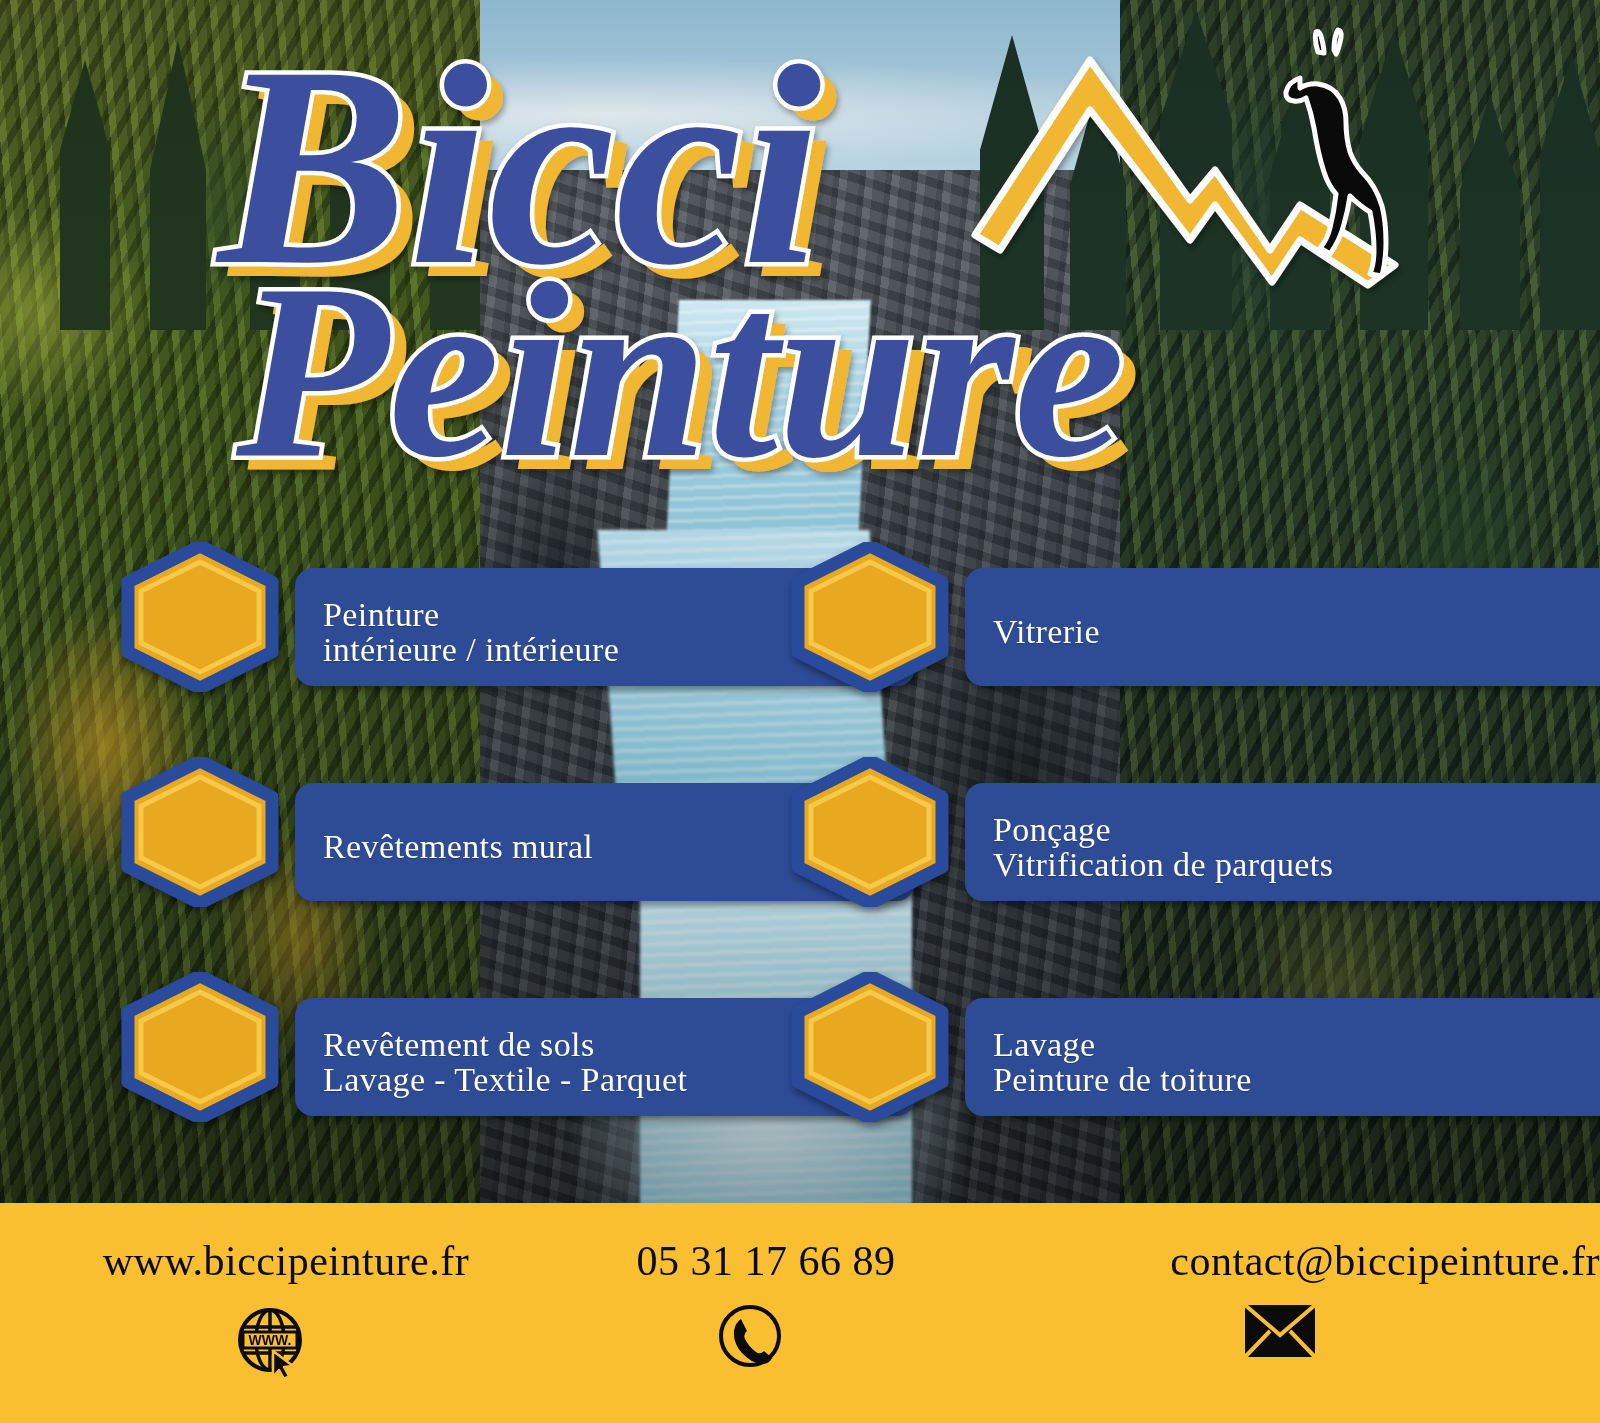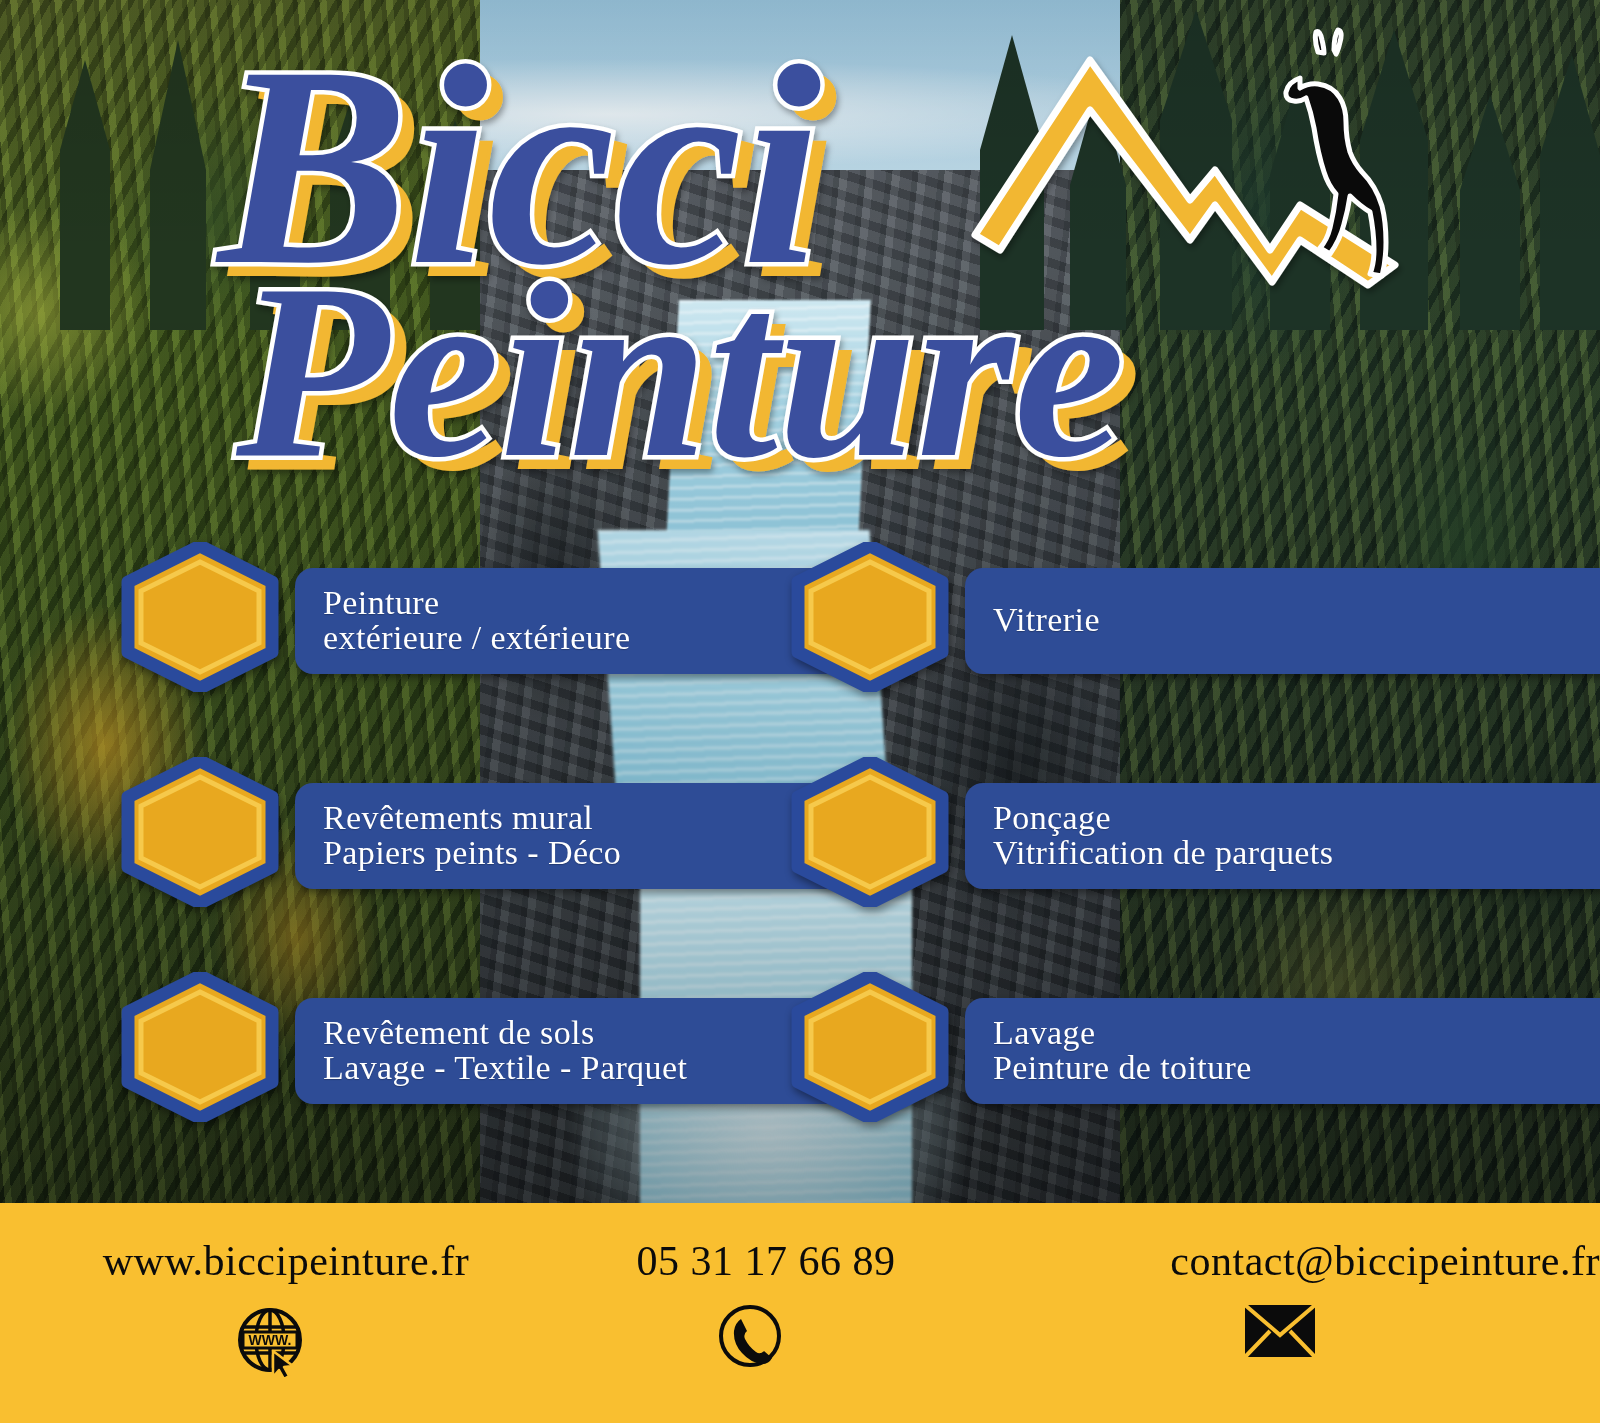--- a/index.html
+++ b/index.html
@@ -130,21 +130,21 @@
     position:absolute;left:0;top:22px;width:160px;height:150px;
     z-index:3;
   }
   .hex svg{display:block;filter:drop-shadow(2px 4px 4px rgba(0,0,0,.45));}
   .sbox{
     position:absolute;left:175px;top:48px;right:-10px;min-height:88px;
     background:#2e4c96;
     border-radius:18px;
     box-shadow:2px 4px 7px rgba(0,0,0,.40);
     display:flex;flex-direction:column;justify-content:center;
-    padding:8px 0 10px 28px;
+    padding:20px 0 10px 28px;
     z-index:2;
   }
   .col-left .sbox{width:592px;}
   .col-right .sbox{width:655px;}
   .sbox .ln{
     color:#ffffff;
     font-family:"Liberation Serif", serif;
     font-size:34px;
     line-height:1.04;
     letter-spacing:.4px;
@@ -265,21 +265,21 @@
     <div class="srow">
       <div class="col col-left">
         <div class="hex">
           <svg width="160" height="150" viewBox="0 0 160 150">
             <polygon points="80,4 152,40 152,110 80,146 8,110 8,40" fill="#e8a81f" stroke="#2a4a9c" stroke-width="13" stroke-linejoin="round"></polygon>
             <polygon points="80,20 139,49 139,101 80,130 21,101 21,49" fill="none" stroke="#f6c94b" stroke-width="5"></polygon>
           </svg>
         </div>
         <div class="sbox">
           <div class="ln">Peinture</div>
-          <div class="ln">extérieure / extérieure</div>
+          <div class="ln">intérieure / intérieure</div>
         </div>
       </div>
       <div class="col col-right">
         <div class="hex">
           <svg width="160" height="150" viewBox="0 0 160 150">
             <polygon points="80,4 152,40 152,110 80,146 8,110 8,40" fill="#e8a81f" stroke="#2a4a9c" stroke-width="13" stroke-linejoin="round"></polygon>
             <polygon points="80,20 139,49 139,101 80,130 21,101 21,49" fill="none" stroke="#f6c94b" stroke-width="5"></polygon>
           </svg>
         </div>
         <div class="sbox">
@@ -291,21 +291,20 @@
     <div class="srow">
       <div class="col col-left">
         <div class="hex">
           <svg width="160" height="150" viewBox="0 0 160 150">
             <polygon points="80,4 152,40 152,110 80,146 8,110 8,40" fill="#e8a81f" stroke="#2a4a9c" stroke-width="13" stroke-linejoin="round"></polygon>
             <polygon points="80,20 139,49 139,101 80,130 21,101 21,49" fill="none" stroke="#f6c94b" stroke-width="5"></polygon>
           </svg>
         </div>
         <div class="sbox">
           <div class="ln">Revêtements mural</div>
-          <div class="ln">Papiers peints - Déco</div>
         </div>
       </div>
       <div class="col col-right">
         <div class="hex">
           <svg width="160" height="150" viewBox="0 0 160 150">
             <polygon points="80,4 152,40 152,110 80,146 8,110 8,40" fill="#e8a81f" stroke="#2a4a9c" stroke-width="13" stroke-linejoin="round"></polygon>
             <polygon points="80,20 139,49 139,101 80,130 21,101 21,49" fill="none" stroke="#f6c94b" stroke-width="5"></polygon>
           </svg>
         </div>
         <div class="sbox">

